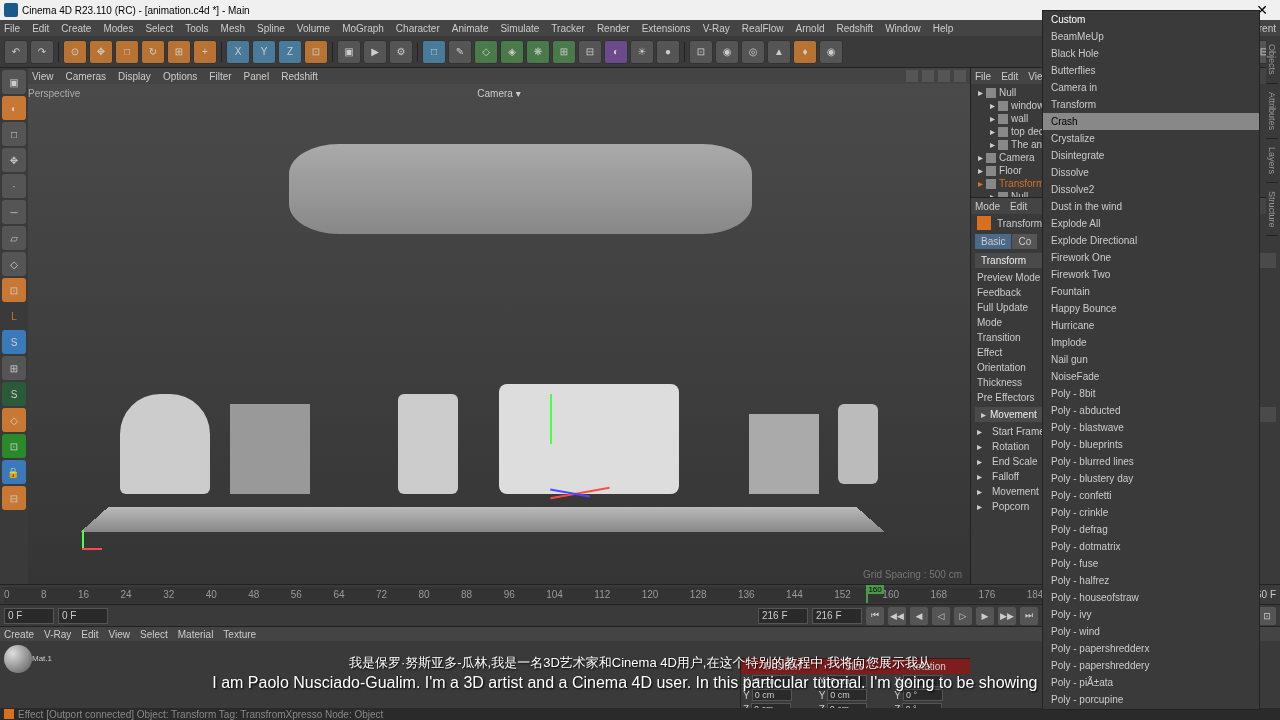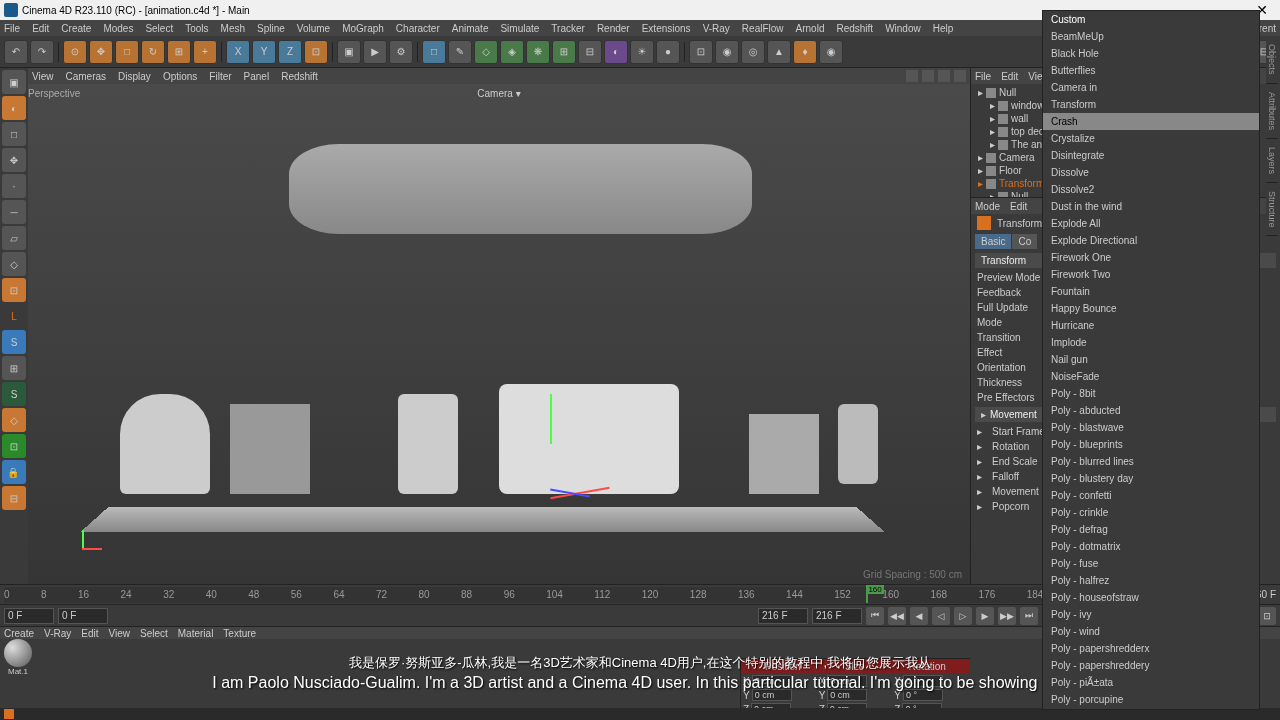--- a/index.html
+++ b/index.html
@@ -432,21 +432,21 @@
   <div class="mat-menu">
     <span>Create</span>
     <span>V-Ray</span>
     <span>Edit</span>
     <span>View</span>
     <span>Select</span>
     <span>Material</span>
     <span>Texture</span>
   </div>
   <div class="mat-content">
-    <div style="display:flex;flex-direction:column;align-items:center;">
+    <div style="display:flex;flex-direction:row;align-items:center;">
       <div class="mat-ball"></div>
       <span style="font-size:8px;">Mat.1</span>
     </div>
   </div>
 </div>
 
 <div class="coords-panel">
   <div class="coords-header">
     <span>Position</span>
     <span>Size</span>
@@ -550,13 +550,14 @@
   <div class="right-tab">Attributes</div>
   <div class="right-tab">Layers</div>
   <div class="right-tab">Structure</div>
 </div>
 
 <div class="subtitle-zh">我是保罗·努斯亚多-瓜林,我是一名3D艺术家和Cinema 4D用户,在这个特别的教程中,我将向您展示我从</div>
 <div class="subtitle-en">I am Paolo Nusciado-Gualim. I'm a 3D artist and a Cinema 4D user. In this particular tutorial. I'm going to be showing you</div>
 
 <div class="statusbar">
   <span style="width:10px;height:10px;background:#d97020;margin-right:4px;"></span>
+  <span>Effect [Outport connected] Object:  Transform   Tag:  TransfromXpresso   Node:  Object</span>
 </div>
 
 </body></html>

